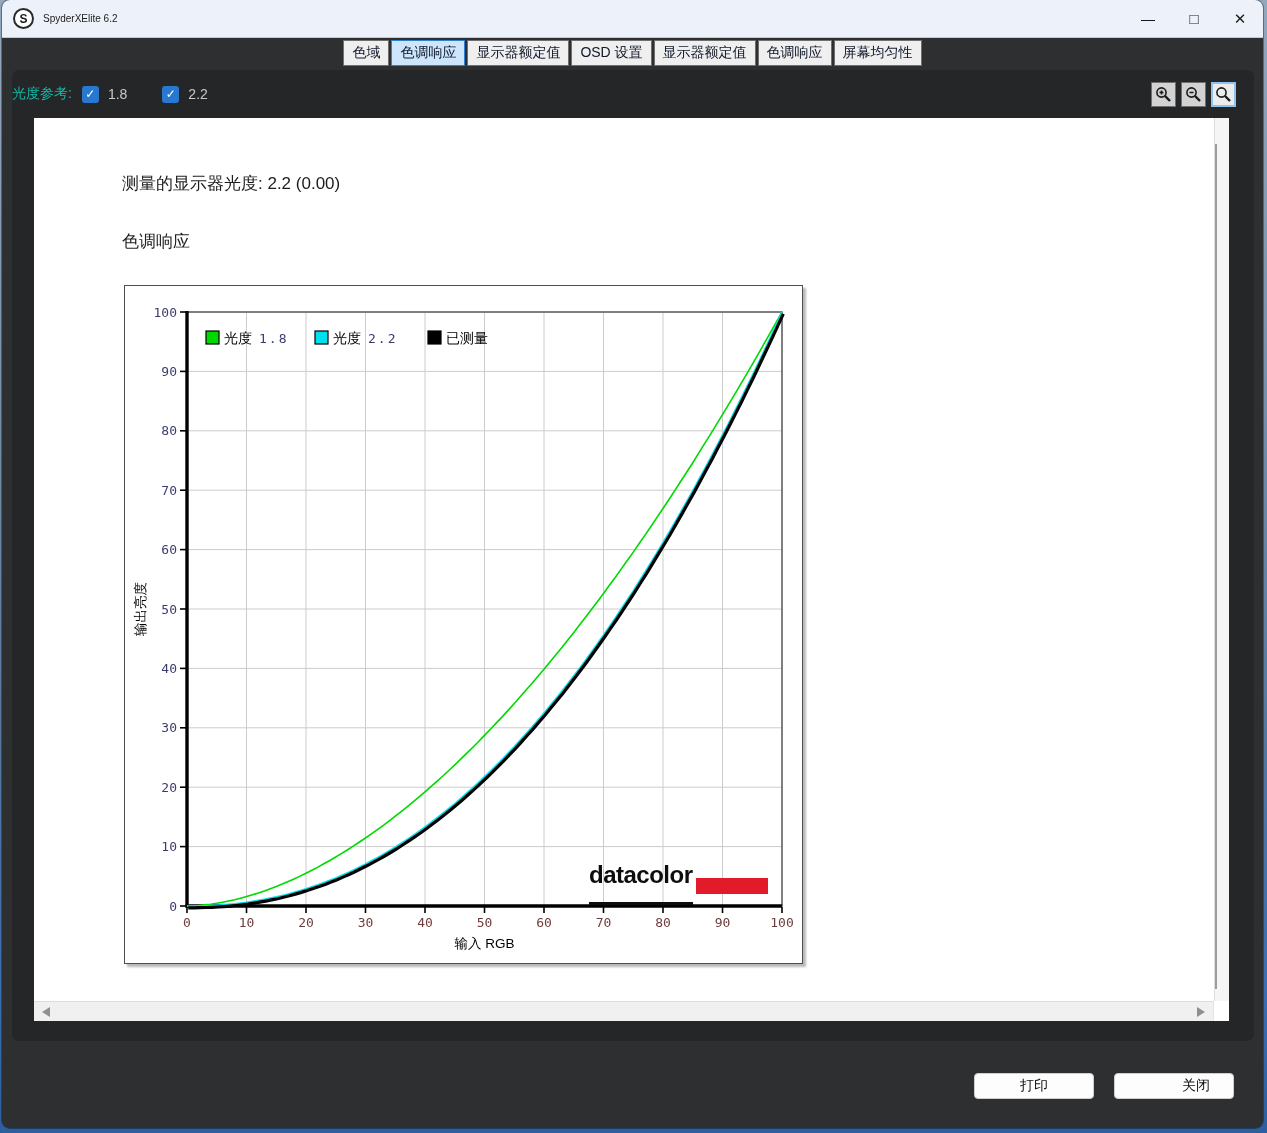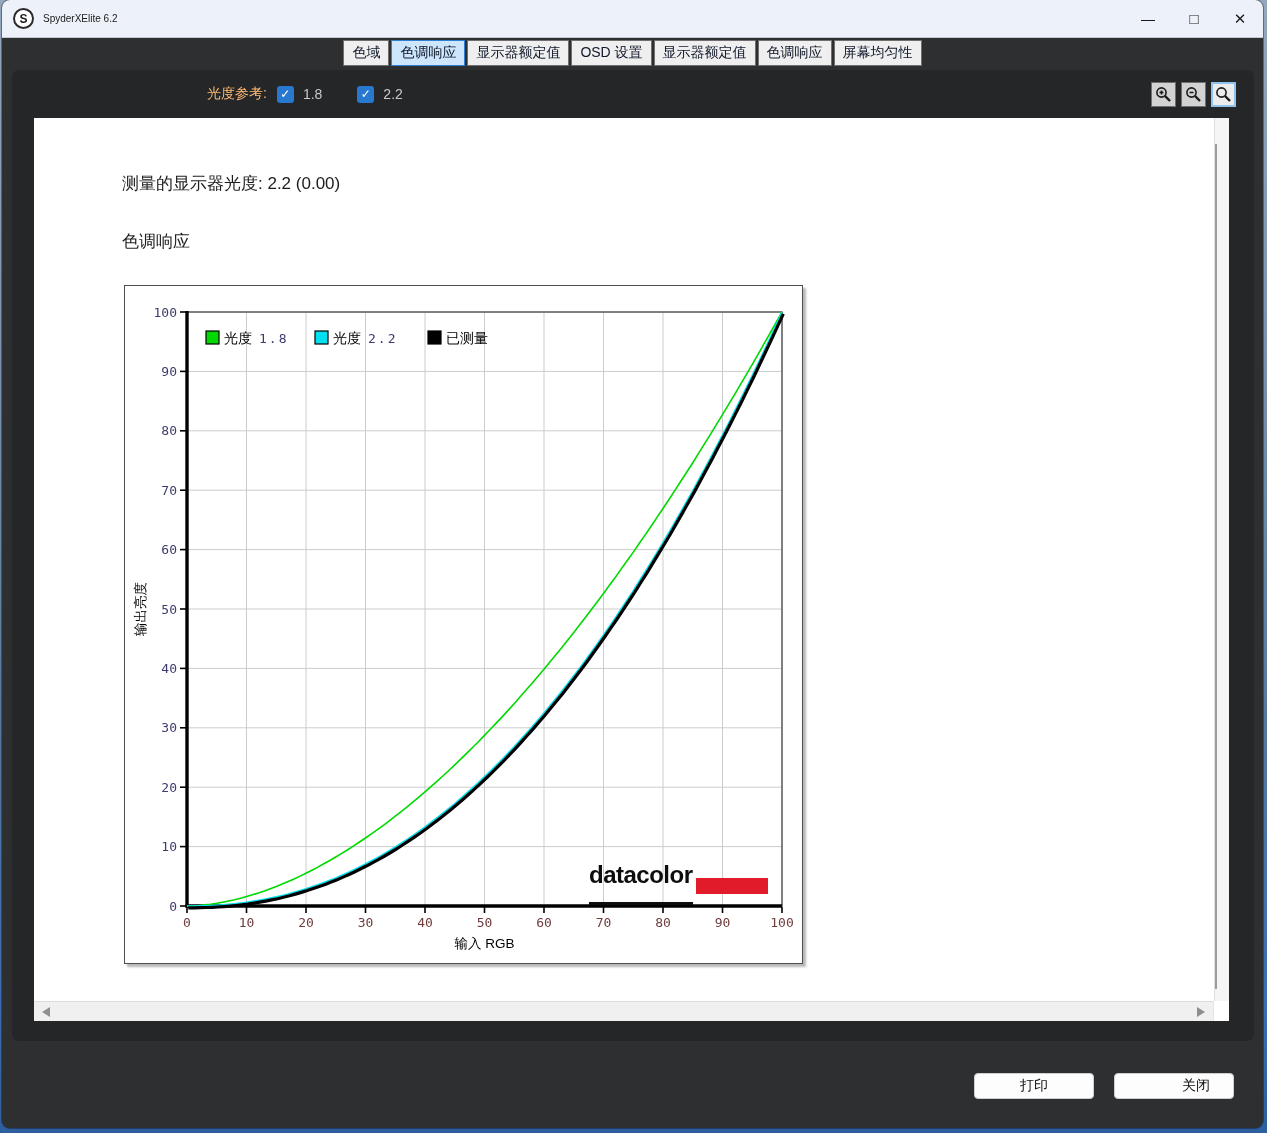--- a/index.html
+++ b/index.html
@@ -43,21 +43,21 @@
   .tab.selected { background:#cde6fb; border:1px solid #2f7fd3; }
   
   .panel {
     position:absolute; left:10px; right:9px; top:70px; bottom:87px;
     background:#252628; border-radius:7px;
   }
   .toolbar {
     position:absolute; left:0; right:0; top:0; height:48px;
     display:flex; align-items:center;
   }
-  .tb-label { margin-left:195px; color:#fdba74; font-size:14px; }
+  .tb-label { color:#14b8a6; font-size:14px; }
   .cb-group { display:flex; align-items:center; }
   .cb-box {
     width:17px; height:17px; margin-left:10px; border-radius:3px;
     background:#2878cf; color:#fff; font-size:12px;
     display:flex; align-items:center; justify-content:center;
   }
   .cb-label { margin-left:9px; margin-right:25px; color:#c9c9c9; font-size:14px; }
   .zoom-group { position:absolute; right:18px; top:12px; display:flex; gap:5px; }
   .zoom-btn {
     width:25px; height:25px; background:#d2d2d2; border:1px solid #6e6e6e;

